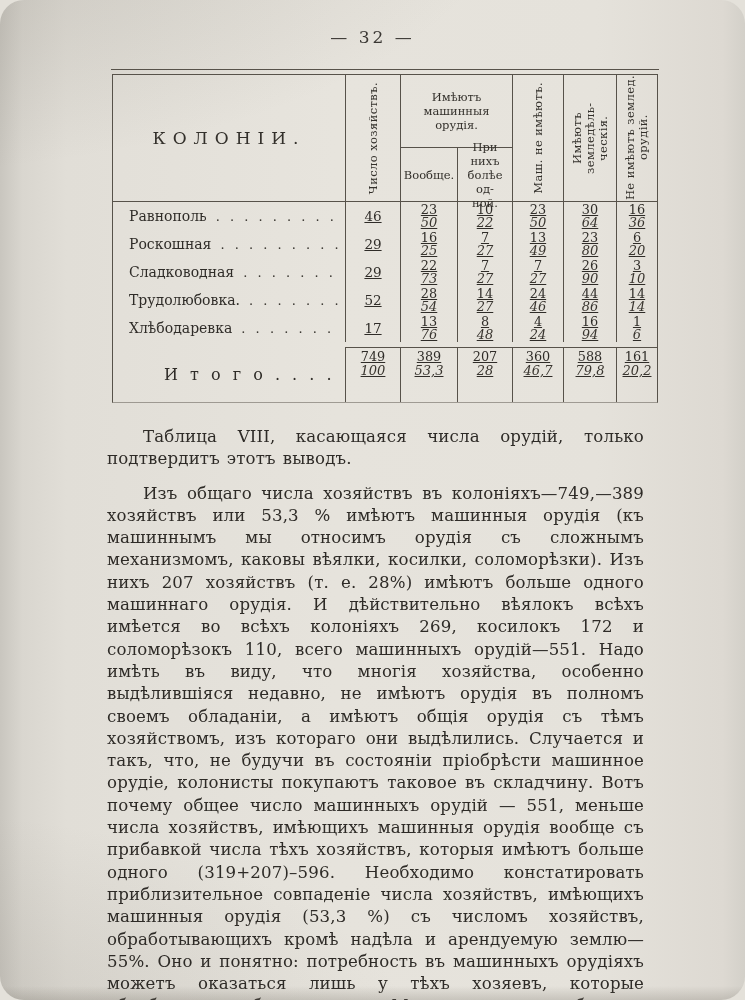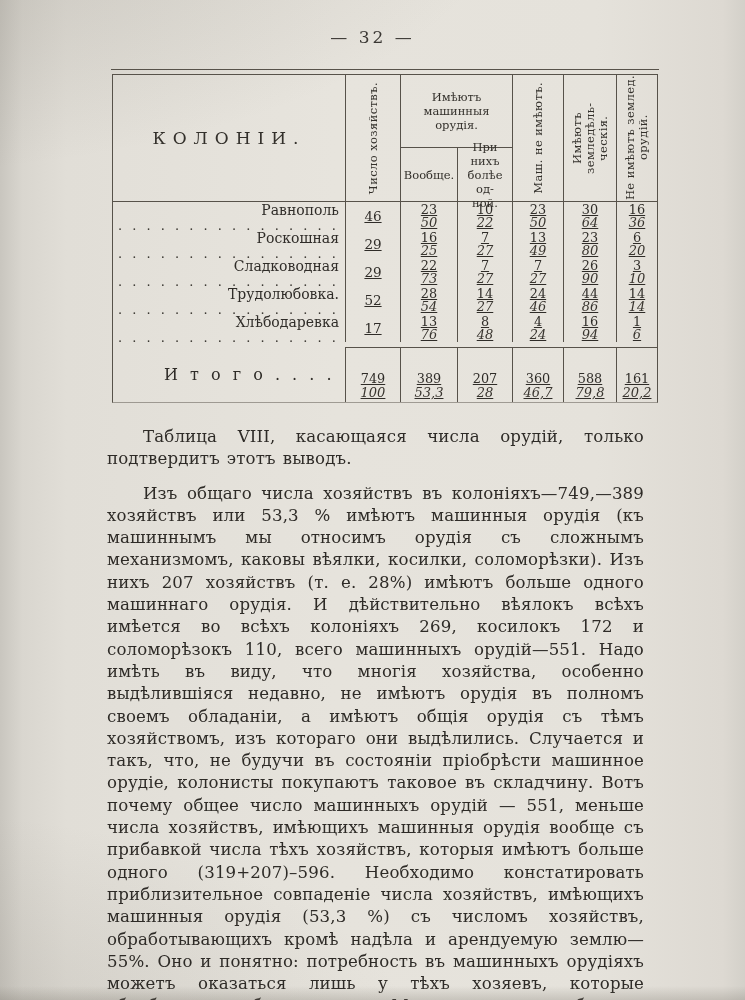--- a/index.html
+++ b/index.html
@@ -9,20 +9,21 @@
     color:#2f2c28;
     background:#e4e1da;
   }
   .page{
     position:relative;width:745px;height:1000px;overflow:hidden;
     background:
       radial-gradient(1200px 500px at -150px -100px, rgba(120,115,105,.28), rgba(120,115,105,0) 55%),
       radial-gradient(900px 400px at -120px 1050px, rgba(120,115,105,.20), rgba(120,115,105,0) 60%),
       linear-gradient(90deg,#c9c6bf 0,#d9d6cf 3%,#e1ded7 9%,#e6e3dc 45%,#e5e2db 80%,#ddd9d2 97%,#d3d0c9 100%),
       #e4e1da;
+    border-radius: 24px;
   }
   .page::after{ 
     content:"";position:absolute;left:0;right:0;bottom:0;height:14px;
     background:linear-gradient(180deg,rgba(110,105,95,0) 0,rgba(110,105,95,.25) 100%);
     pointer-events:none;
   }
   .page-number{
     position:absolute;top:27px;left:0;width:745px;text-align:center;
     font-size:17px;letter-spacing:3px;color:#3a3733;
   }
@@ -65,32 +66,32 @@
   }
   .ncell{
     box-sizing:border-box;border-left:1px solid #57524a;
     text-align:center;font-size:12.8px;line-height:13.5px;padding-top:0.5px;
     color:#2f2c28;
     text-decoration:underline;
   }
   .ncell .pct{font-style:italic;font-size:13px;color:#39352f;}
   .hh-cell{display:flex;align-items:center;justify-content:center;font-size:13.5px;}
   .name-cell{
-    display:flex;align-items:flex-end;box-sizing:border-box;
-    padding-left:16px;padding-right:6px;font-size:14px;overflow:hidden;flex-direction:column;
+    display:flex;align-items:center;box-sizing:border-box;
+    padding-left:16px;padding-right:6px;font-size:14px;overflow:hidden;
   }
   .name-cell .dots{
     flex:1;overflow:hidden;white-space:nowrap;margin-left:9px;
     font-size:13px;letter-spacing:3px;color:#3a3731;
   }
   .totals{
     display:grid;grid-template-columns:232px 55px 57px 55px 51px 53px 1fr;
     height:55px;margin-top:5px;
   }
-  .totals .ncell{border-top:1.6px solid #57524a;padding-top:24px;}
+  .totals .ncell{border-top:1.6px solid #57524a;padding-top:2px;}
   .totals .label-cell{
     display:flex;align-items:center;justify-content:flex-end;
     padding-right:10px;font-size:16px;letter-spacing:3.5px;box-sizing:border-box;
   }
 
   
   .text-block{
     position:absolute;left:95px;top:414px;width:561px;
     font-size:16.6px;line-height:22.3px;text-align:justify;
     color:#2e2b27;letter-spacing:.15px;word-spacing:1.5px;

